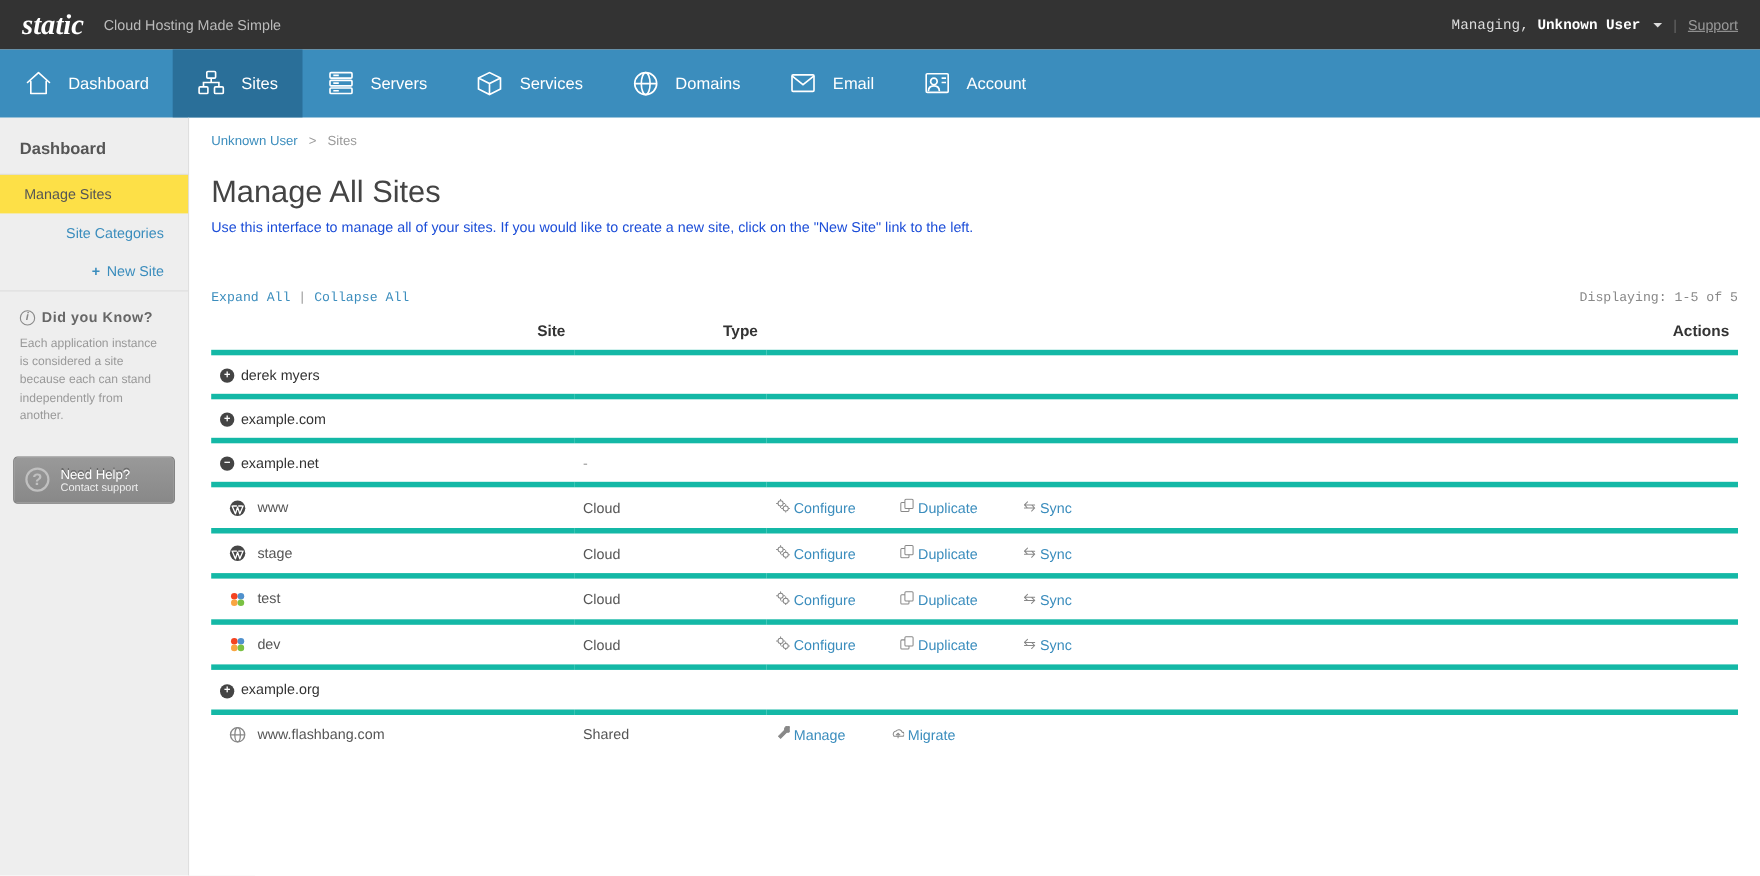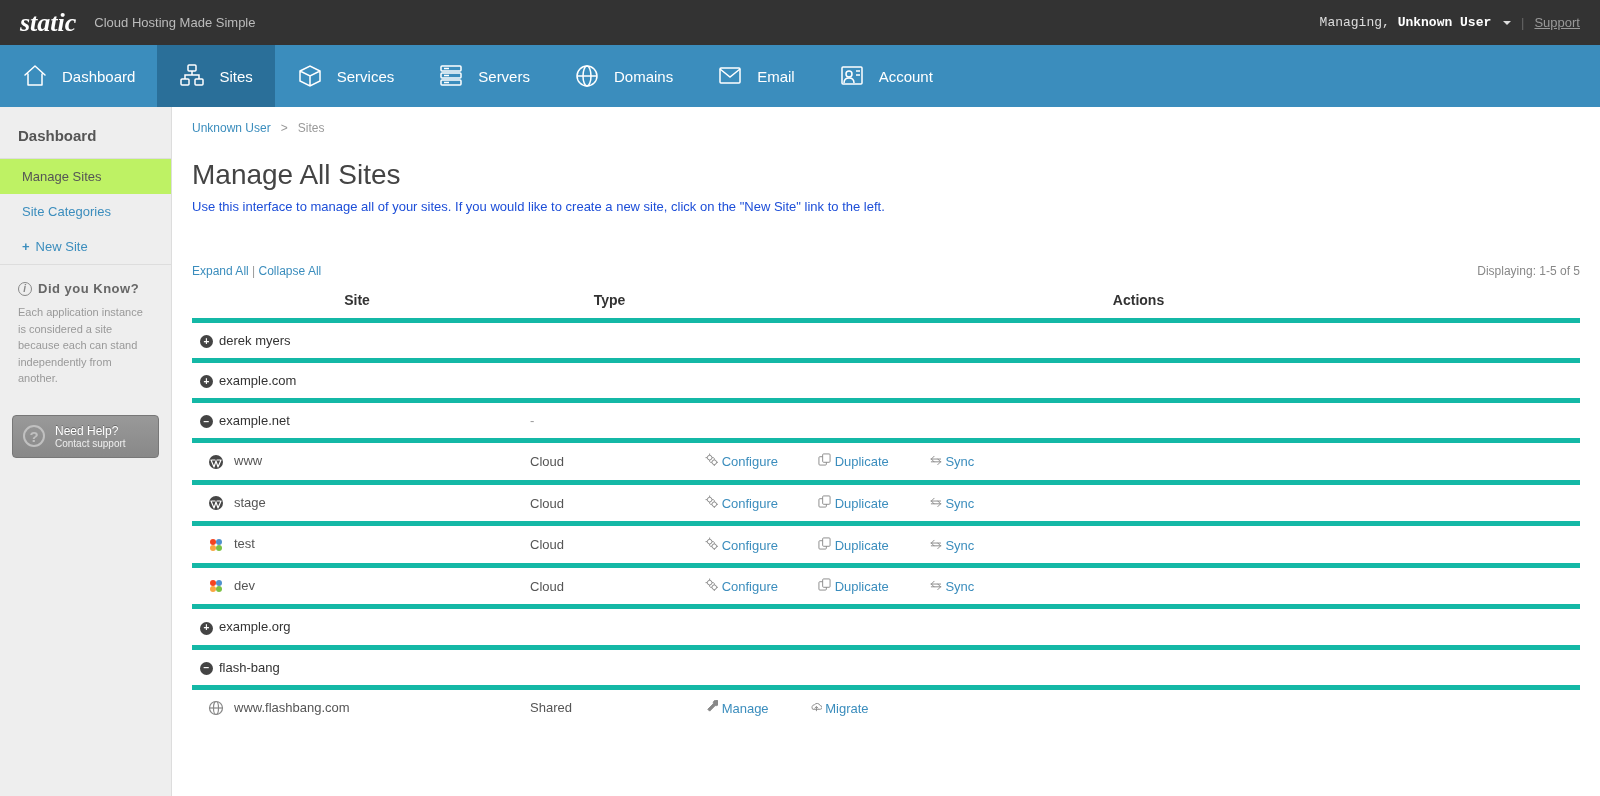--- a/index.html
+++ b/index.html
@@ -21,47 +21,47 @@
 .nav-item { display: flex; align-items: center; padding: 0 22px; color: #fff; cursor: pointer; gap: 14px; font-size: 15px; }
 .nav-item.active { background: #2a6f99; }
 .nav-icon { width: 26px; height: 26px; display: inline-flex; align-items: center; justify-content: center; }
 .nav-icon svg { stroke: #fff; fill: none; stroke-width: 1.5; }
 
 
 .layout { display: flex; }
 .sidebar { width: 172px; background: #eee; min-height: calc(100vh - 107px); border-right: 1px solid #ddd; }
 .sidebar-heading { padding: 20px 18px 14px; font-size: 15px; font-weight: bold; color: #555; }
 .sidebar-item { display: block; padding: 10px 22px; font-size: 13px; color: #333; cursor: pointer; }
-.sidebar-item.active { background: #bef264; color: #555; }
-.sidebar-item.link { color: #3b8dbd; }
+.sidebar-item.active { background: #fde047; color: #555; }
+.sidebar-item.link { color: #3b8dbd; text-align: right; }
 .sidebar-item.link .plus-icon { color: #3b8dbd; margin-right: 6px; font-weight: bold; }
 .did-you-know { padding: 16px 18px; }
 .did-you-know-title { font-size: 13px; color: #666; font-weight: bold; letter-spacing: 0.5px; display: flex; align-items: center; gap: 6px; margin-bottom: 8px; }
 .dyk-icon { width: 14px; height: 14px; border: 1.5px solid #888; border-radius: 50%; display: inline-flex; align-items: center; justify-content: center; font-size: 10px; color: #888; font-style: italic; }
 .did-you-know-text { font-size: 11px; color: #999; line-height: 1.5; }
 .help-box { margin: 12px; background: linear-gradient(#999, #888); border: 1px solid #777; border-radius: 4px; padding: 8px 10px; color: #fff; cursor: pointer; display: flex; align-items: center; gap: 10px; }
 .help-icon { width: 22px; height: 22px; border: 2px solid #c0c0c0; border-radius: 50%; display: inline-flex; align-items: center; justify-content: center; color: #c0c0c0; font-weight: bold; font-size: 15px; }
 .help-title { font-weight: normal; font-size: 12px; text-shadow: 0 -1px 0 rgba(0,0,0,0.3); }
 .help-sub { font-size: 10px; color: #eee; }
 
 
 .main { flex: 1; background: #fff; padding: 14px 20px 40px; }
 .breadcrumb { font-size: 12px; color: #999; margin-bottom: 24px; }
 .breadcrumb a { color: #3b8dbd; text-decoration: none; }
 .page-title { font-size: 28px; font-weight: normal; color: #444; margin-bottom: 8px; }
 .page-desc { font-size: 13px; color: #1d4ed8; margin-bottom: 50px; }
 
-.table-controls { display: flex; align-items: center; margin-bottom: 4px; }
+.table-controls { display: flex; align-items: center; margin-bottom: 4px; font-family: Liberation Mono, monospace; }
 .expand-collapse { font-size: 12px; }
 .expand-collapse a { color: #3b8dbd; cursor: pointer; }
 .expand-collapse .sep { color: #999; }
 .displaying { margin-left: auto; font-size: 12px; color: #888; }
 
 table.sites { width: 100%; border-collapse: collapse; }
-table.sites th { text-align: center; padding: 10px 8px; font-size: 14px; font-weight: bold; color: #333; border-bottom: 1px solid #ddd; }
+table.sites th { text-align: right; padding: 10px 8px; font-size: 14px; font-weight: bold; color: #333; border-bottom: 1px solid #ddd; }
 table.sites td { padding: 10px 8px; border-top: 5px solid #14b8a6; font-size: 13px; color: #555; vertical-align: middle; }
 table.sites tr.group-row td { color: #333; }
 .col-site { width: 330px; }
 .col-type { width: 175px; }
 .col-actions { }
 
 .toggle-icon { display: inline-flex; align-items: center; justify-content: center; width: 13px; height: 13px; border-radius: 50%; background: #444; color: #fff; font-size: 10px; font-weight: bold; line-height: 1; margin-right: 6px; vertical-align: middle; }
 .site-icon { display: inline-flex; width: 16px; height: 16px; margin-right: 10px; margin-left: 8px; vertical-align: middle; align-items: center; justify-content: center; }
 .site-icon svg { width: 16px; height: 16px; }
 
@@ -175,32 +175,32 @@
     <span class="nav-icon">
         <svg viewBox="0 0 26 26">
           <use href="#i-sites"></use>
         </svg>
       </span>
     <span>Sites</span>
   </div>
   <div class="nav-item">
     <span class="nav-icon">
         <svg viewBox="0 0 26 26">
+          <use href="#i-servers"></use>
+        </svg>
+      </span>
+    <span>Servers</span>
+  </div>
+  <div class="nav-item">
+    <span class="nav-icon">
+        <svg viewBox="0 0 26 26">
           <use href="#i-box"></use>
         </svg>
       </span>
     <span>Services</span>
-  </div>
-  <div class="nav-item">
-    <span class="nav-icon">
-        <svg viewBox="0 0 26 26">
-          <use href="#i-servers"></use>
-        </svg>
-      </span>
-    <span>Servers</span>
   </div>
   <div class="nav-item">
     <span class="nav-icon">
         <svg viewBox="0 0 26 26">
           <use href="#i-globe"></use>
         </svg>
       </span>
     <span>Domains</span>
   </div>
   <div class="nav-item">
@@ -393,25 +393,20 @@
       <span><span class="action-icon">
                     <svg viewBox="0 0 14 14" stroke="#888" fill="none">
                       <use href="#i-sync"></use>
                     </svg>
                   </span> <a class="action-link">Sync</a></span>
     </div>
             </td>
           </tr>
           <tr class="group-row">
             <td><span class="toggle-icon">+</span><span>example.org</span></td>
-            <td></td>
-            <td></td>
-          </tr>
-          <tr class="group-row">
-            <td><span class="toggle-icon">−</span><span>flash-bang</span></td>
             <td></td>
             <td></td>
           </tr>
           <tr>
             <td><span class="site-icon">
                 <svg viewBox="0 0 16 16">
                   <use href="#i-globesm"></use>
                 </svg>
               </span><span>www.flashbang.com</span></td>
             <td>Shared</td>

